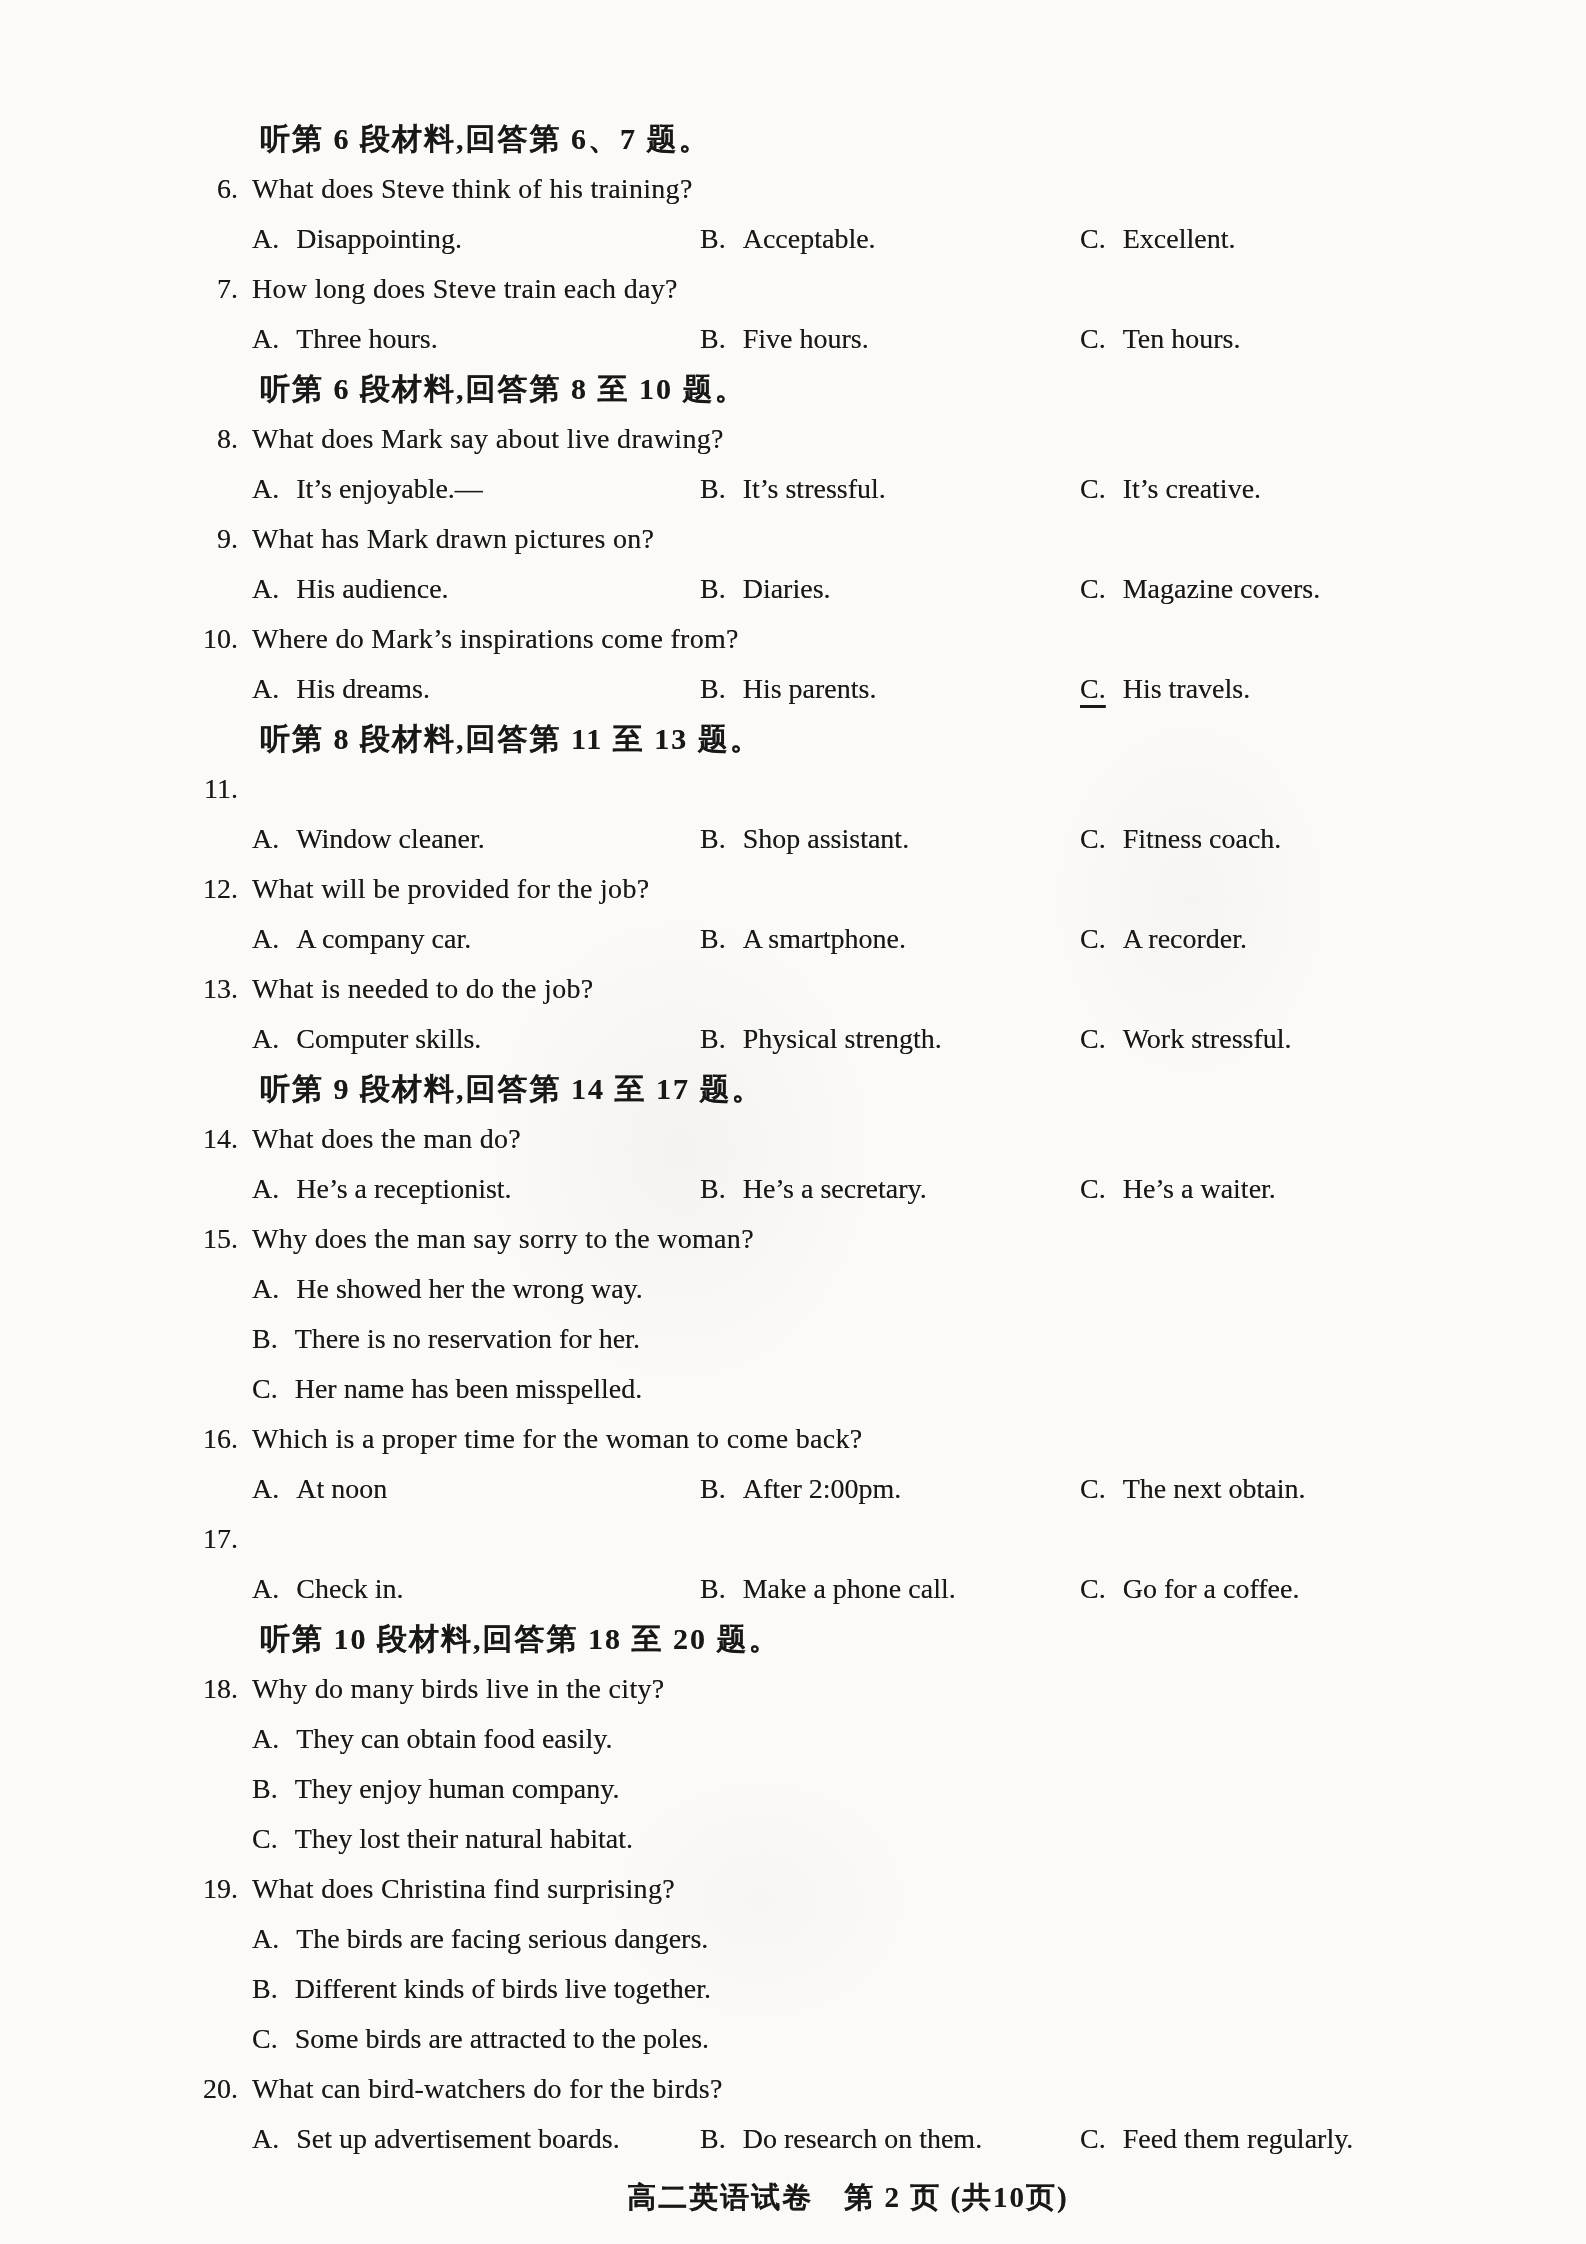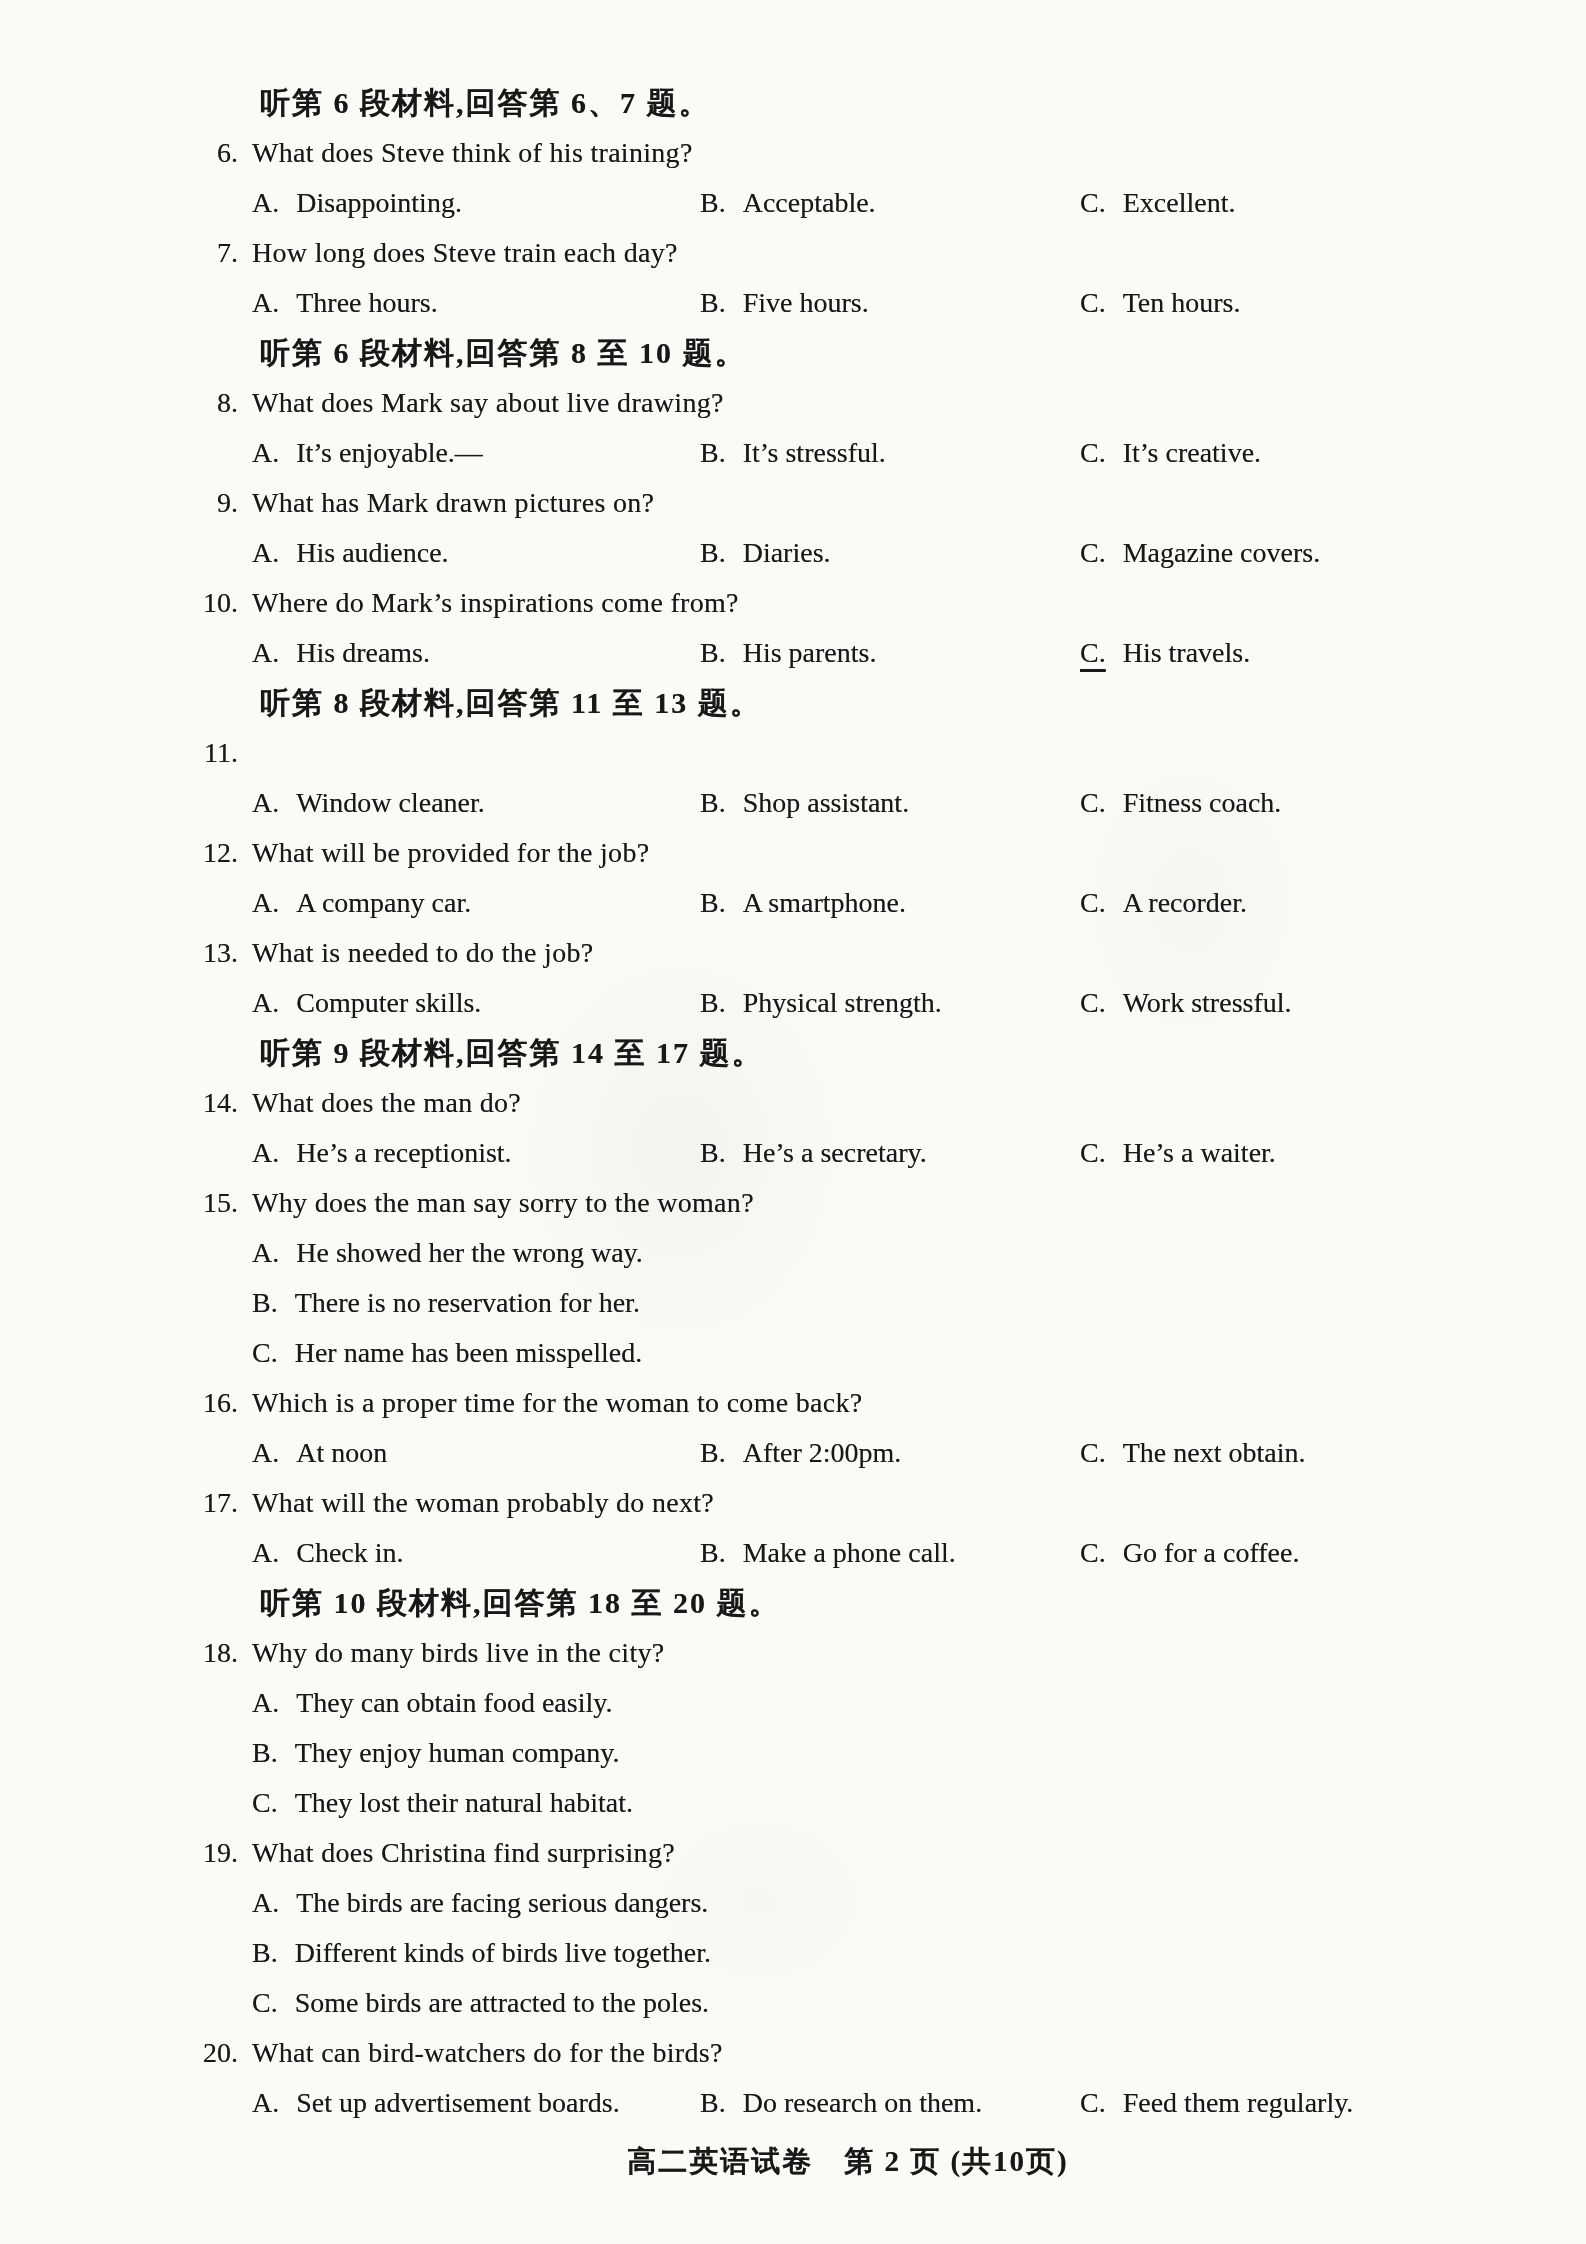--- a/index.html
+++ b/index.html
@@ -7,21 +7,21 @@
     width:1586px;height:2244px;
     font-family:"Liberation Serif","DejaVu Serif",serif;
     color:#181818;
     background:
       radial-gradient(ellipse 280px 340px at 680px 1150px, rgba(110,110,110,0.05), transparent 70%),
       radial-gradient(ellipse 200px 260px at 1190px 900px, rgba(110,110,110,0.04), transparent 70%),
       radial-gradient(ellipse 220px 180px at 760px 1900px, rgba(110,110,110,0.03), transparent 70%),
       #fbfaf7;
     overflow:hidden;
   }
-  .page{padding-top:78px;}
+  .page{padding-top:114px;}
   .line{height:50px;display:flex;align-items:center;}
   .section-header{
     padding-left:260px;
     font-size:30px;
     letter-spacing:2px;
     font-weight:bold;
   }
   .q-line{padding-left:188px;font-size:28px;}
   .q-num{min-width:50px;text-align:right;margin-right:14px;display:inline-block;}
   .q-text{letter-spacing:0.3px;}
@@ -287,21 +287,20 @@
           <div class="opt">
             <span class="opt-label">C.</span>
             <span class="opt-text">The next obtain.</span>
           </div>
         </div>
   </div>
 
   <div>
     <div class="line q-line ink">
       <span class="q-num">17.</span>
-      <span class="q-text">What will the woman probably do next?</span>
     </div>
     <div class="opts ink opts-row">
           <div class="opt">
             <span class="opt-label">A.</span>
             <span class="opt-text">Check in.</span>
           </div>
           <div class="opt">
             <span class="opt-label">B.</span>
             <span class="opt-text">Make a phone call.</span>
           </div>

